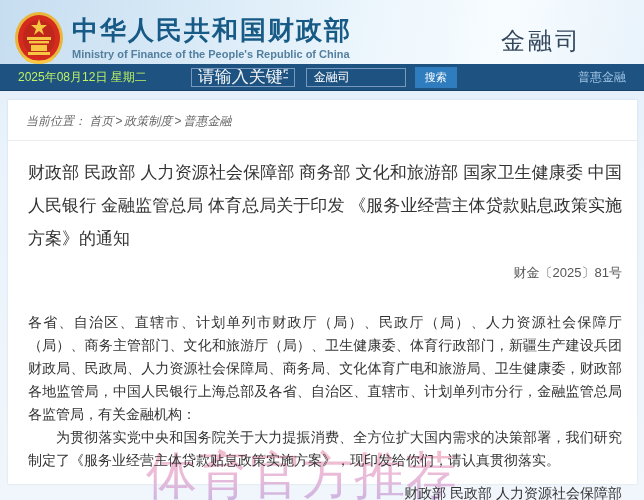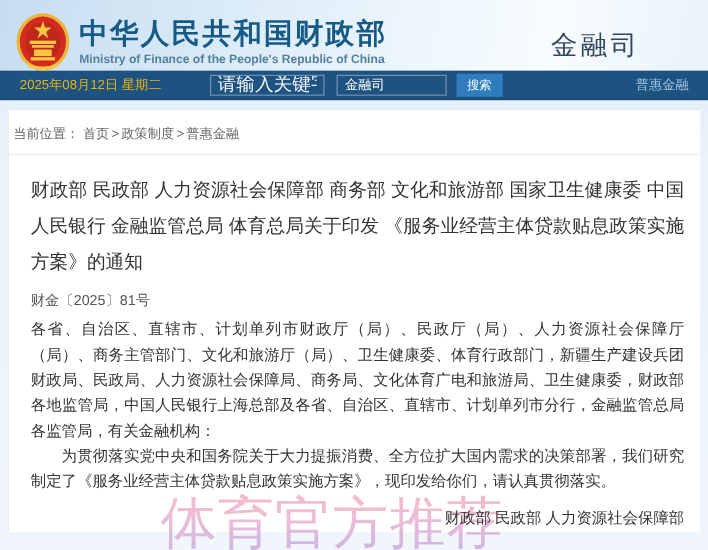--- a/index.html
+++ b/index.html
@@ -33,21 +33,21 @@
     font-size: 24px; color: #33475c; letter-spacing: 3px;
   }
 
   
   .toolbar {
     height: 27px; background: #1d5281;
     display: flex; align-items: center;
     padding: 0 18px; font-size: 12px;
     border-bottom: 1px solid #16436b;
   }
-  .toolbar-date { color: #eab308; white-space: nowrap; }
+  .toolbar-date { color: #bef264; white-space: nowrap; }
   .search-input {
     margin-left: 44px; width: 104px; height: 19px;
     background: transparent; border: 1px solid #7899bd;
     color: #ffffff; font-size: 17px; padding: 0 6px; outline: none;
     font-family: inherit;
   }
   .search-input::placeholder { color: #ffffff; opacity: 0.95; }
   .scope-box {
     margin-left: 11px; width: 100px; height: 19px;
     border: 1px solid #7899bd; color: #ffffff;
@@ -63,36 +63,37 @@
 
   
   .panel {
     background: #ffffff;
     margin: 9px 7px 0 8px;
     height: 384px;
     position: relative;
     box-shadow: 0 0 2px rgba(120,150,180,0.25);
   }
   .breadcrumb {
-    padding: 13px 14px 10px 4px;
+    padding: 13px 14px 10px 18px;
     font-size: 12px; color: #666;
     border-bottom: 1px solid #ececec;
+    font-style: italic;
   }
   .breadcrumb a { color: #666; text-decoration: none; cursor: pointer; }
   .crumb-sep { margin: 0 2px; }
 
   .article { padding: 0 15px 0 20px; position: relative; z-index: 1; }
   .article-title {
     margin-top: 15px;
     font-size: 17px; font-weight: normal; color: #333;
     line-height: 33px; text-align: justify;
   }
   .doc-number {
-    text-align: left; font-size: 13px; color: #555;
-    margin: 9px 0 6px 0;
+    text-align: right; font-size: 13px; color: #555;
+    margin: 9px 0 29px 0;
   }
   .article p {
     font-size: 14px; color: #333; line-height: 23px;
     text-align: justify;
   }
   .para-indent { text-indent: 2em; }
 
   .signatures { margin-top: 8px; text-align: right; }
   .signature-line {
     font-size: 14px; color: #333; line-height: 27px; white-space: nowrap;

